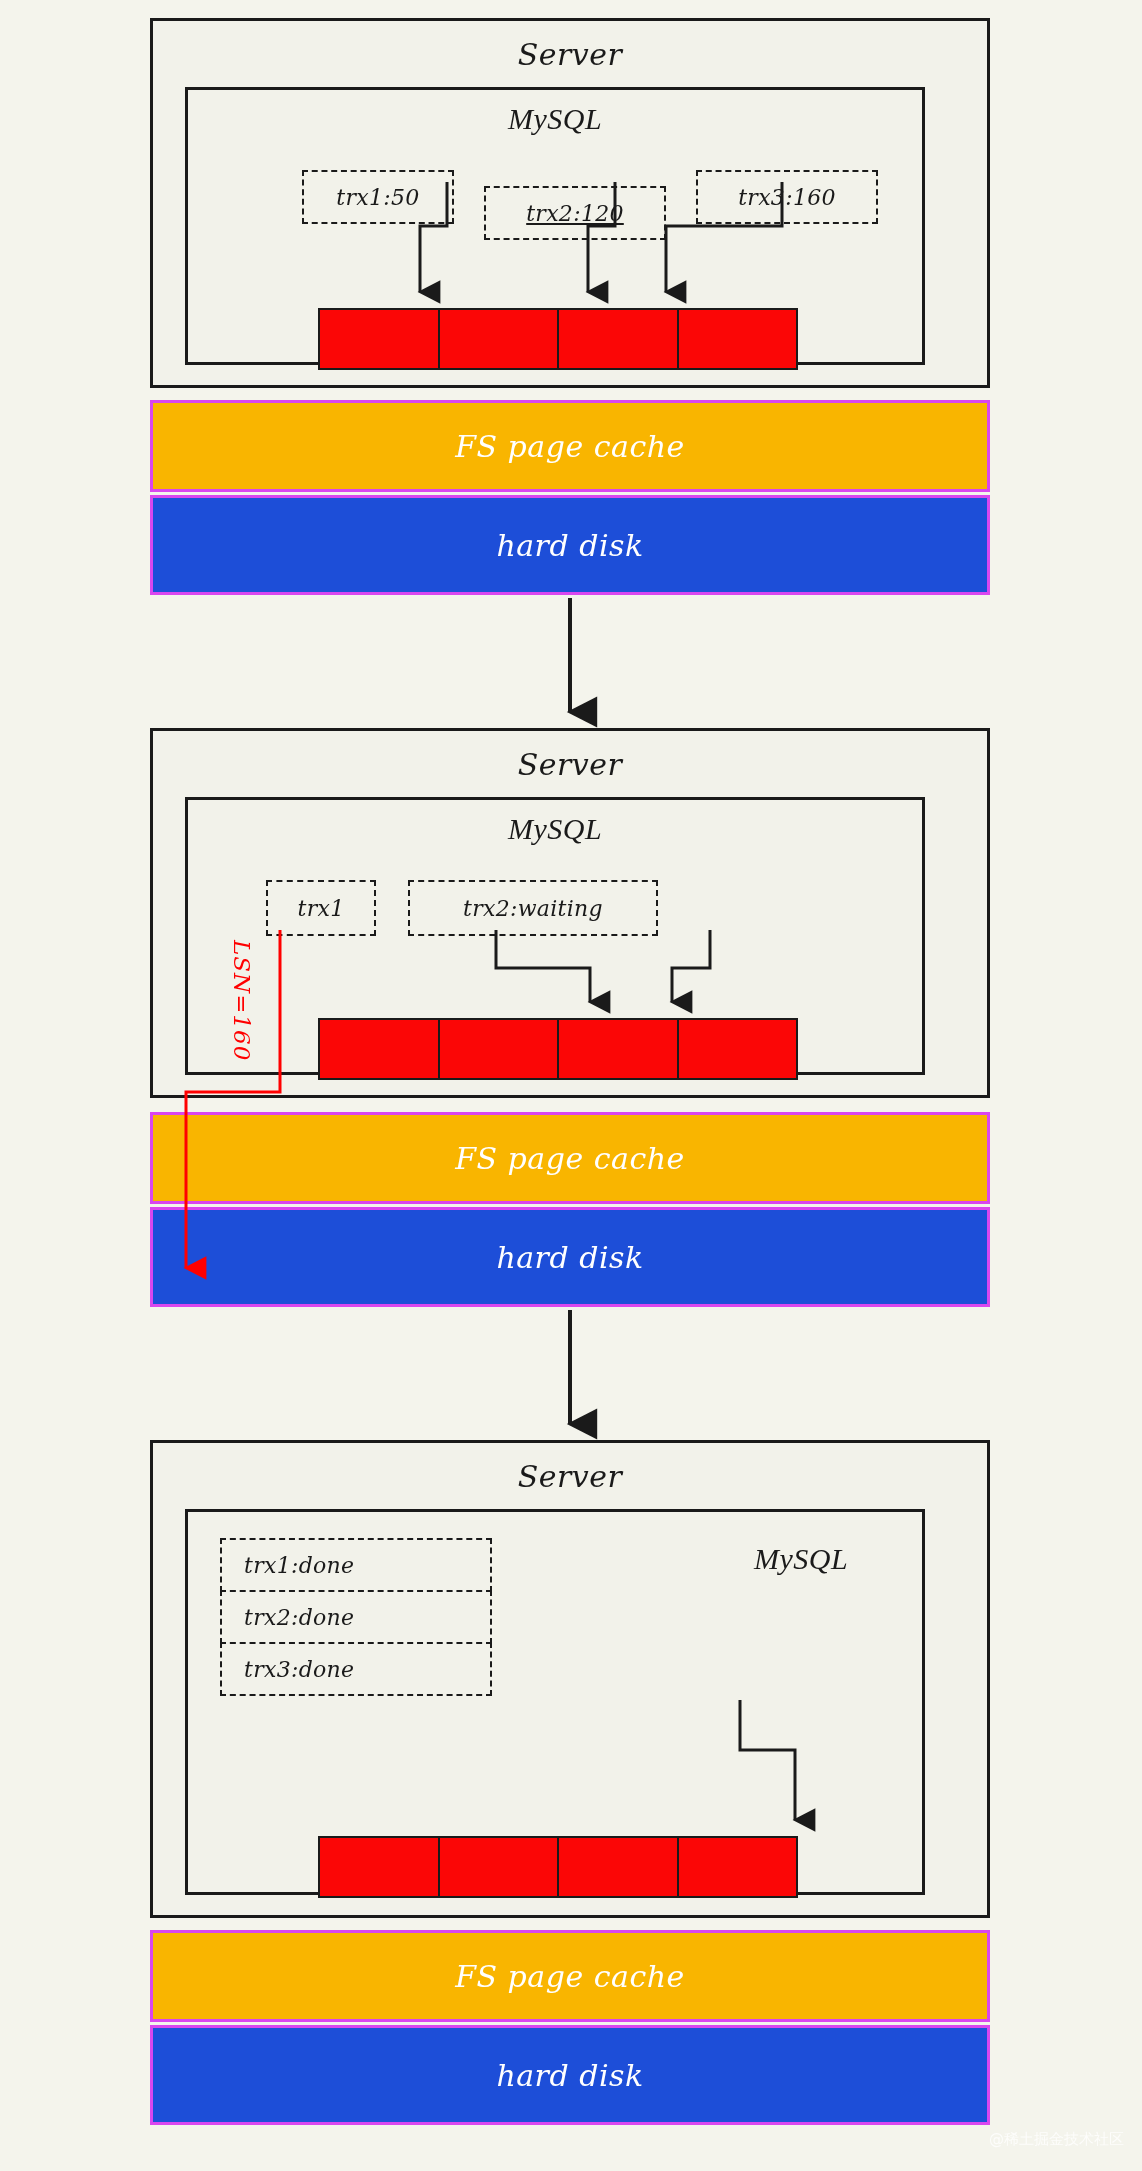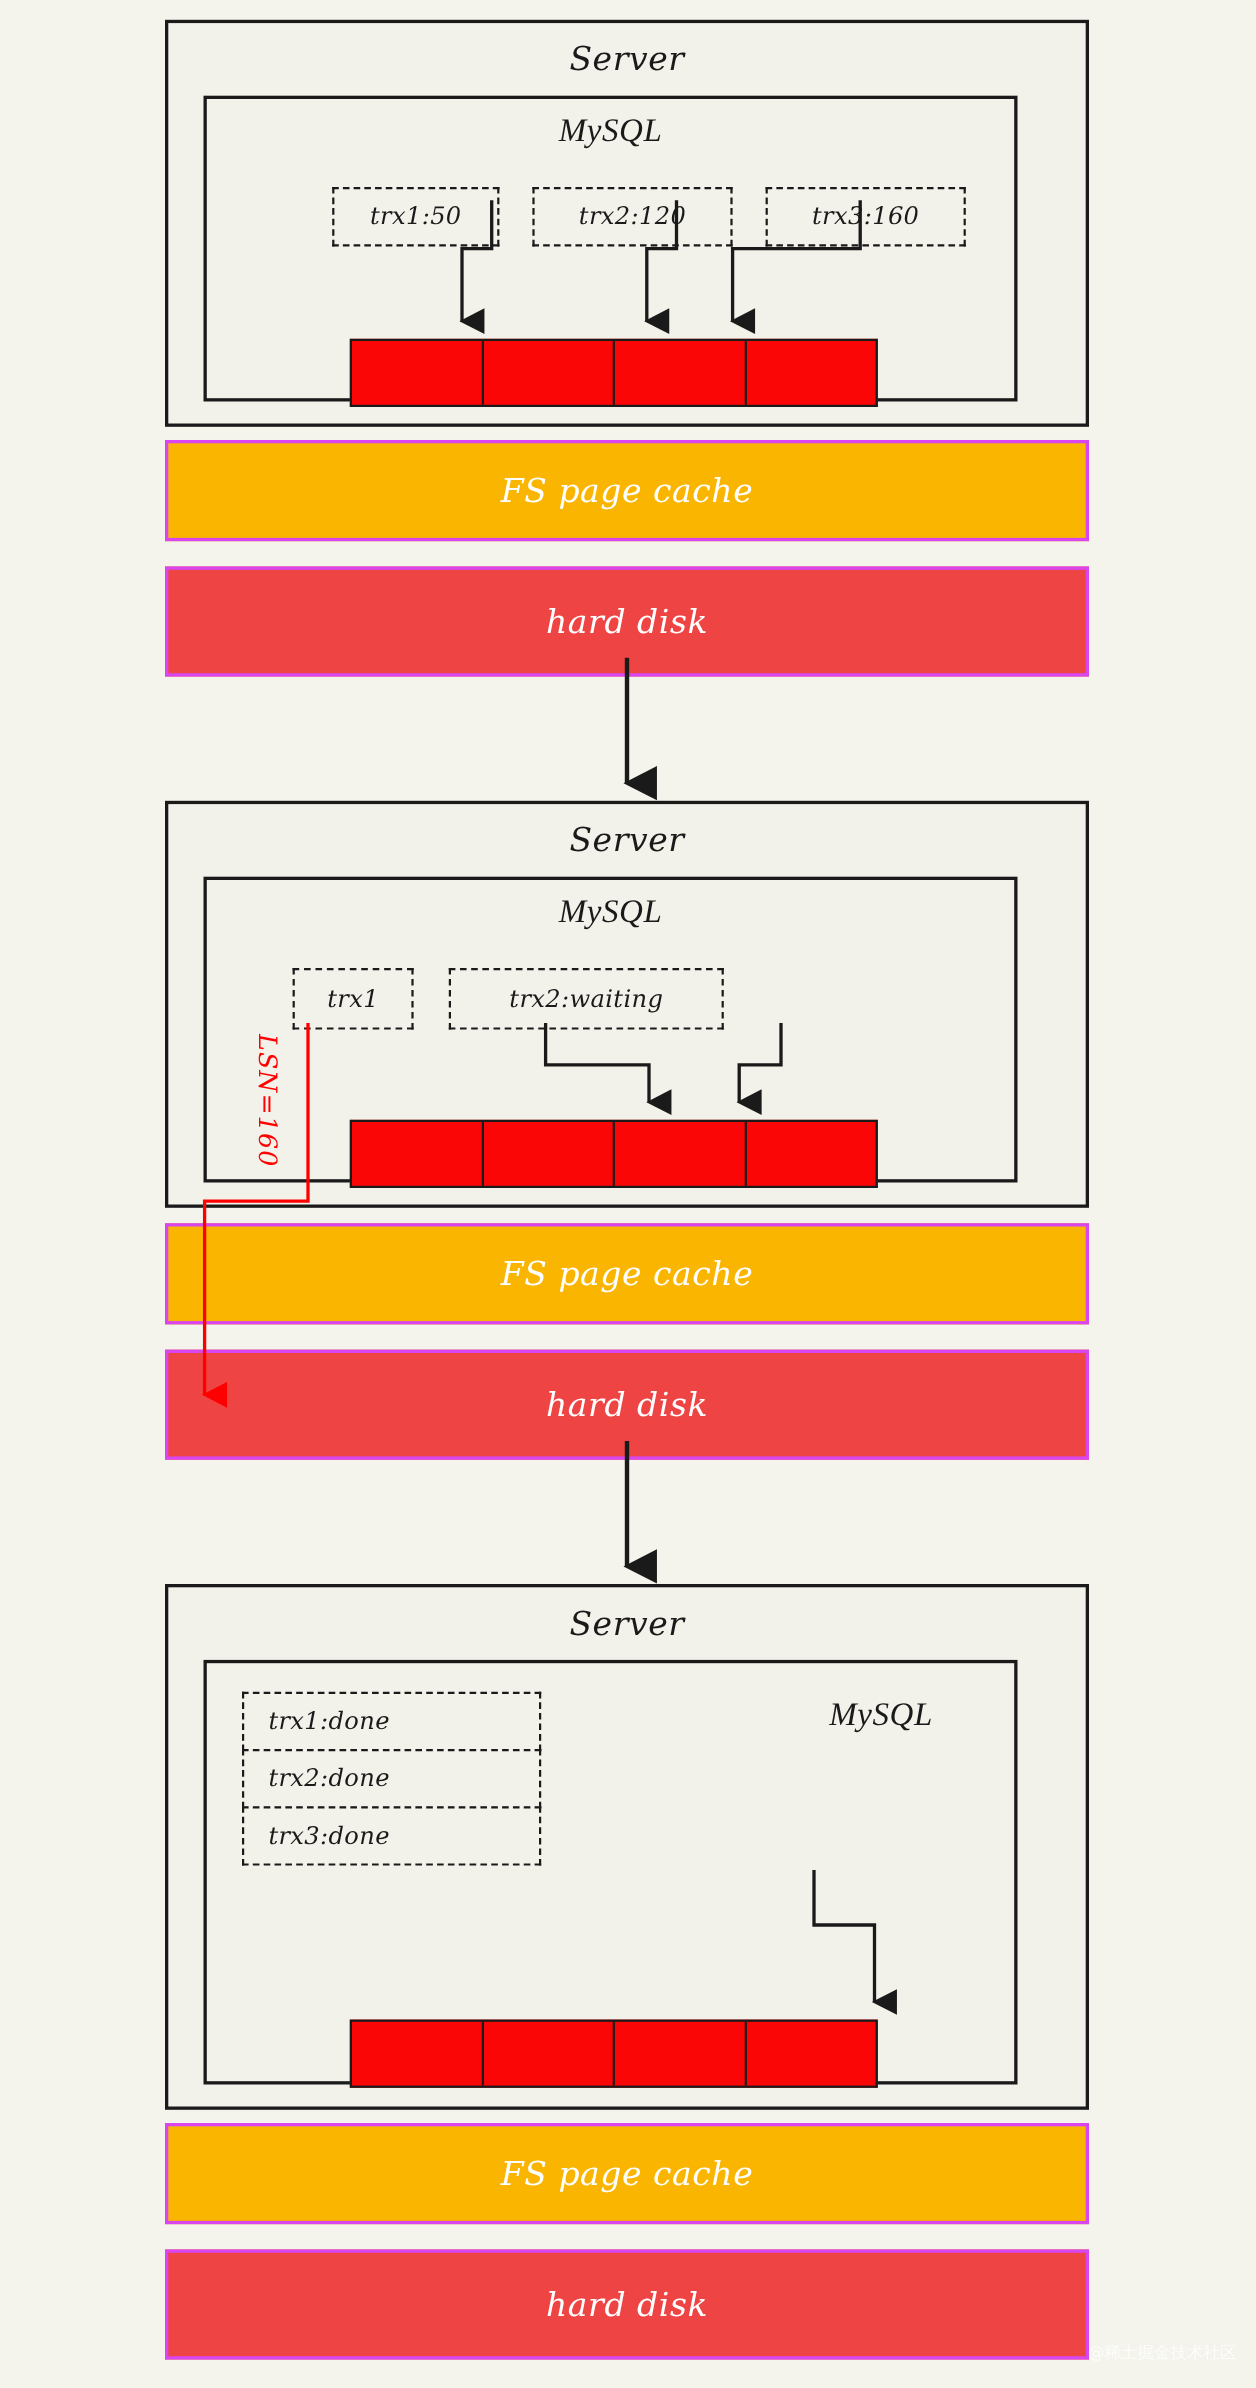--- a/index.html
+++ b/index.html
@@ -91,21 +91,21 @@
     display: flex;
     align-items: center;
     justify-content: center;
     font-size: 30px;
     color: #ffffff;
     font-family: "DejaVu Serif", serif;
     font-style: italic;
     letter-spacing: 0.5px;
   }
   .strip.cache { background: #f9b500; }
-  .strip.disk  { background: #ef4444; margin-top: 20px; }
+  .strip.disk  { background: #1d4ed8; }
 
   
   .ovl {
     position: absolute;
     left: 0; top: 0;
     width: 1142px;
     height: 2171px;
     pointer-events: none;
   }
 
@@ -135,21 +135,21 @@
 <div class="page">
 
   <div class="server-panel" style="top:18px;">
     <div class="server-box" style="height:370px;">
       <div class="server-title" style="top:16px;">Server</div>
 
       <div class="mysql-box" style="left:32px; top:66px; width:740px; height:278px;">
         <div class="mysql-title" style="top:12px; left:0; width:100%;">MySQL</div>
 
         <div class="trx" style="left:114px; top:80px; width:152px; height:54px;">trx1:50</div>
-        <div class="trx" style="left:296px; top:80px; width:182px; height:54px;">trx2:120</div>
+        <div class="trx" style="left:296px; top:96px; width:182px; height:54px;text-decoration:underline;">trx2:120</div>
         <div class="trx" style="left:508px; top:80px; width:182px; height:54px;">trx3:160</div>
 
         <div class="logbar" style="left:130px; top:218px; width:480px; height:62px;">
           <div class="logcell"></div>
           <div class="logcell"></div>
           <div class="logcell"></div>
           <div class="logcell"></div>
         </div>
       </div>
     </div>

